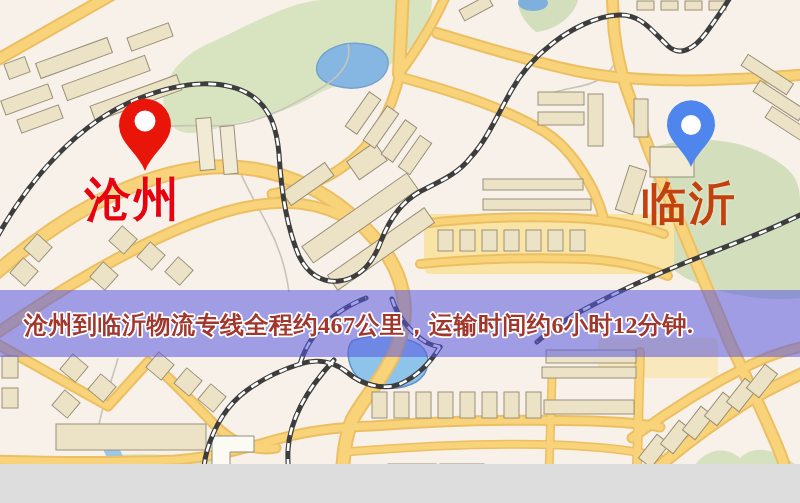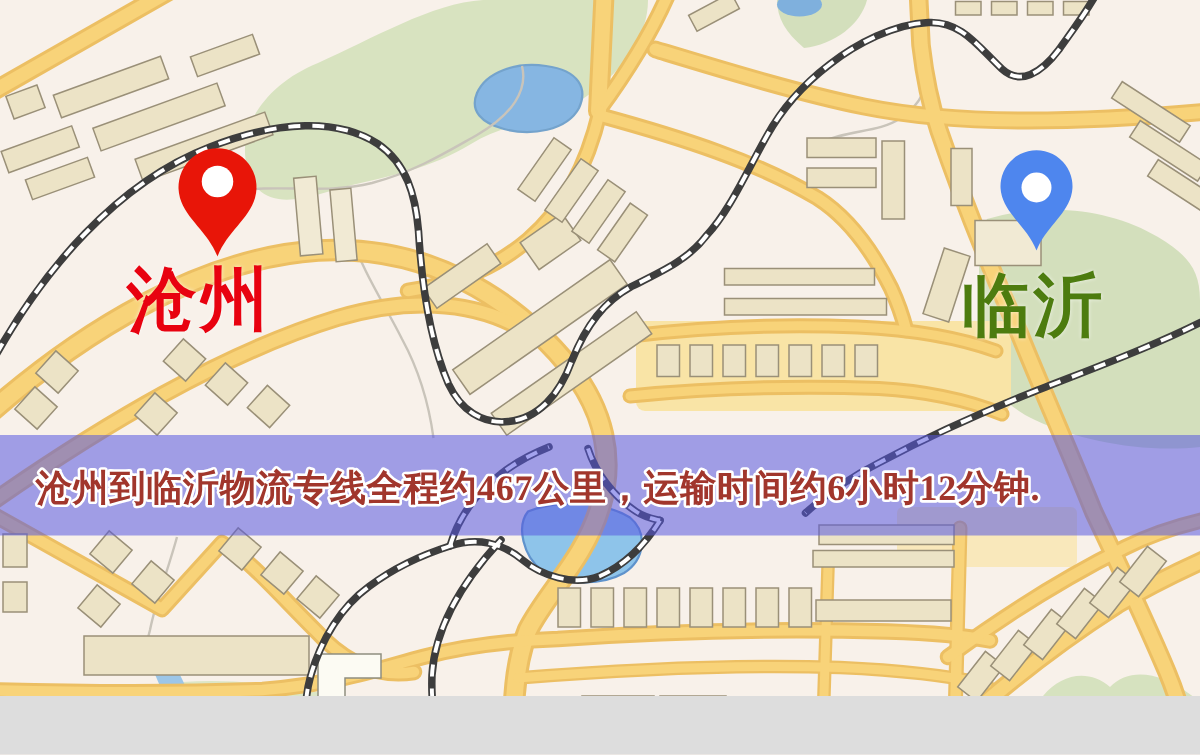--- a/index.html
+++ b/index.html
@@ -18,21 +18,21 @@
   
   .bd{fill:#ece3c6;stroke:#9a9078;stroke-width:1;}
   .bd2{fill:#f1ead4;stroke:#9a9078;stroke-width:1;}
   .contour{fill:none;stroke:#c9c4ba;stroke-width:1.6;}
   .city-label{
     position:absolute;font-weight:700;font-size:46px;line-height:1;
     letter-spacing:2px;text-shadow:0 0 3px rgba(255,255,255,.65);
     white-space:nowrap;
   }
   .origin-label{left:85px;top:177px;color:#e80210;}
-  .dest-label{left:641px;top:181px;color:#4d7c0f;}
+  .dest-label{left:641px;top:181px;color:#c2410c;}
   .banner{
     position:absolute;left:0;top:290px;width:800px;height:67px;
     background:rgba(88,88,224,0.55);
     text-align:right;
   }
   .banner svg{display:block;}
   .banner text{
     font-family:"Liberation Serif", serif;
     font-size:24px;font-weight:600;letter-spacing:.5px;
     fill:#a1362c;stroke:#ffffff;stroke-width:3.5px;

